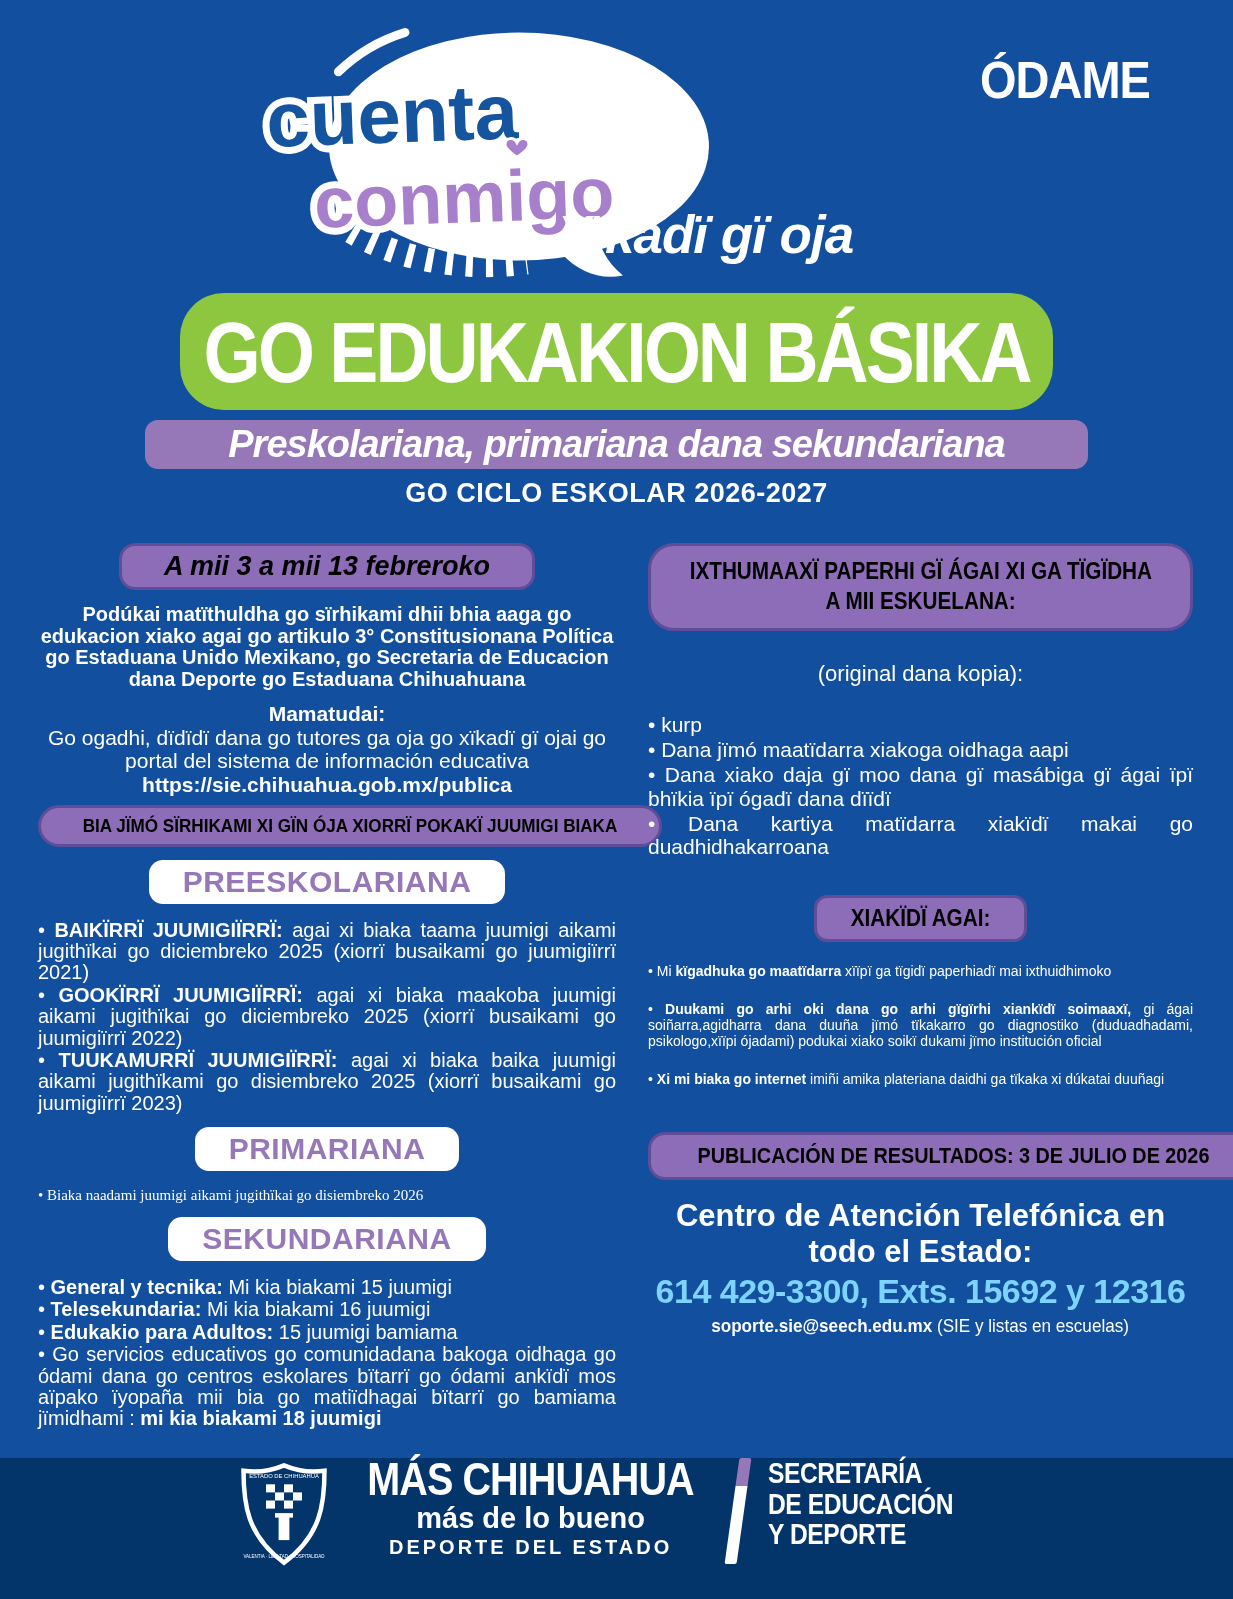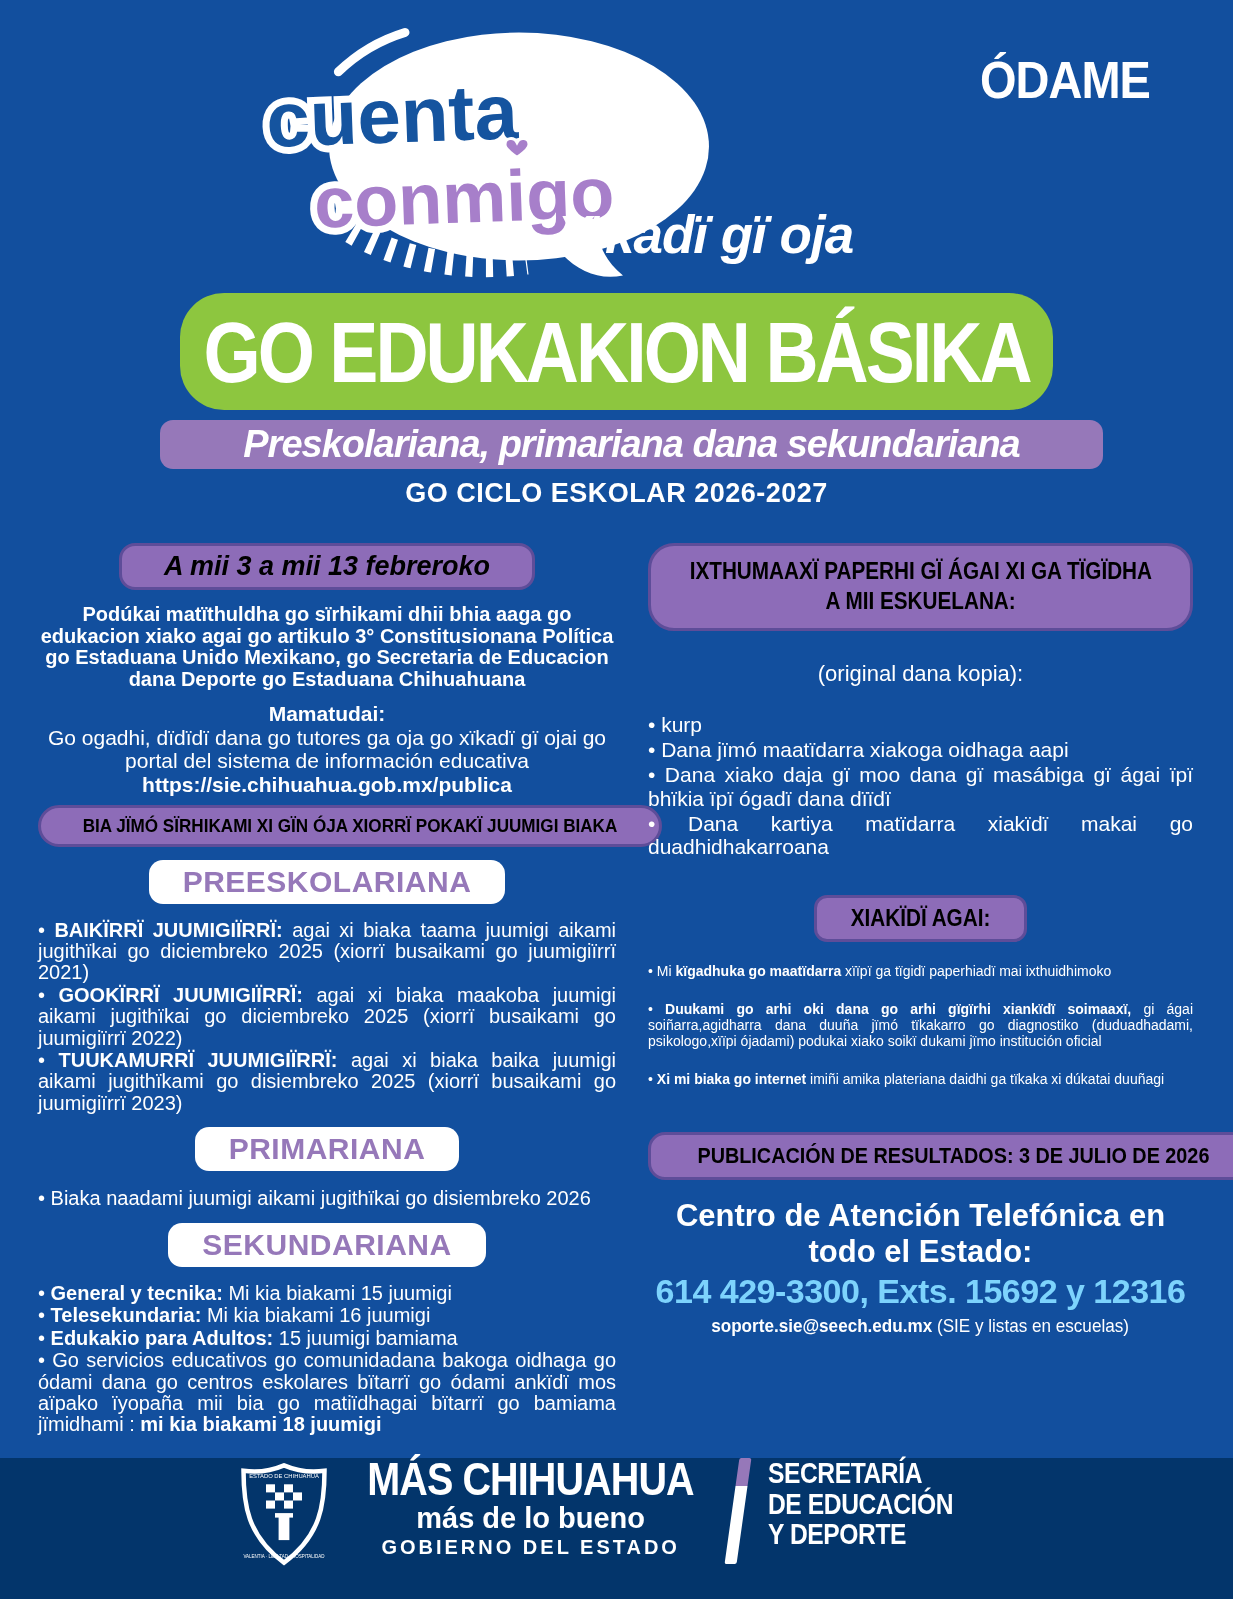--- a/index.html
+++ b/index.html
@@ -7,40 +7,40 @@
     position:relative; width:1233px; height:1599px; overflow:hidden;
     background:#124f9e; color:#fff;
     font-family:"Liberation Sans", sans-serif;
   }
   
   .logo-svg{position:absolute; left:255px; top:22px; width:500px; height:255px; overflow:visible;}
   .odame{position:absolute; left:980px; top:50px; font-size:47px; font-weight:800; letter-spacing:-1px; transform:scaleY(1.1); transform-origin:top left;}
   .subtitle{position:absolute; left:470px; top:204px; width:470px; text-align:center; font-size:53px; font-style:italic; font-weight:800; letter-spacing:-1px;}
   .green-banner{position:absolute; left:180px; top:293px; width:873px; height:117px; background:#8dc63f; border-radius:44px; display:flex; align-items:center; justify-content:center;}
   .green-banner span{font-size:75px; font-weight:800; letter-spacing:-3px; transform:scale(.98,1.14); white-space:nowrap;}
-  .levels-banner{position:absolute; left:145px; top:420px; width:943px; height:49px; background:#9678b9; border-radius:13px; display:flex; align-items:center; justify-content:center;margin-left:15px;}
+  .levels-banner{position:absolute; left:145px; top:420px; width:943px; height:49px; background:#9678b9; border-radius:13px; display:flex; align-items:center; justify-content:center;}
   .levels-banner span{font-size:38px; font-style:italic; font-weight:800; letter-spacing:-1px; white-space:nowrap;}
   .cycle{position:absolute; left:300px; top:478px; width:633px; text-align:center; font-size:27px; font-weight:700; letter-spacing:.5px;}
   
   .col-left {position:absolute; left:38px;  top:543px; width:578px;}
   .col-right{position:absolute; left:648px; top:543px; width:545px;}
   .pill-purple{background:#8d6cb8; border:3px solid #5e4d99; color:#000000; box-sizing:border-box;}
   .date-pill{margin:0 auto; width:fit-content; padding:5px 42px; border-radius:16px; font-size:27px; font-style:italic; font-weight:800;}
   .intro{margin:14px 0 0; font-size:20px; font-weight:700; text-align:center; line-height:1.08;}
   .mam-label{margin:12px 0 0; font-size:21px; font-weight:800; text-align:center;}
   .mam-text{margin:0; font-size:21px; text-align:center; line-height:1.1;}
   .url{font-size:21px; font-weight:800; text-align:center; margin:0;}
   .ages-pill{margin:8px auto 0; width:fit-content; padding:7px 12px; border-radius:22px; font-size:19px; font-weight:800; text-align:center;}
   .white-pill{margin:13px auto 16px; width:fit-content; background:#fff; color:#9678b9; border-radius:14px; padding:5px 34px; font-size:30px; font-weight:800; letter-spacing:.5px;}
   .bullets{margin-top:9px;}
   .bullet{margin:0; font-size:20px; line-height:1.07; text-align:justify;}
   .bullet::before{content:"• ";}
   .bullet b{font-weight:800;}
   .bullet + .bullet{margin-top:1px;}
-  .single-bullet{margin:3px 0 0; font-size:20px; text-align:left;}
+  .single-bullet{margin:3px 0 0; font-size:15px; text-align:left;font-family:Liberation Serif, serif;}
   .single-bullet::before{content:"• ";}
   
   .docs-header{border-radius:26px; padding:11px 6px; text-align:center; line-height:1.3;}
   .docs-header div{font-size:23px; font-weight:800;}
   .docs-note{margin:30px 0 0; text-align:center; font-size:22px;}
   .docs-list{margin-top:26px;}
   .docs-list .bullet{font-size:21px; line-height:1.14;}
   .how-badge{margin:36px auto 0; width:fit-content; padding:7px 26px; border-radius:13px; font-size:23px; font-weight:800;}
   .how-items .bullet{font-size:14px; line-height:1.14; margin-top:22px;}
   .results-pill{margin:44px auto 0; width:fit-content; padding:8px 18px; border-radius:17px; font-size:22px; font-weight:800; white-space:nowrap;}
@@ -152,21 +152,21 @@
           <rect x="50" y="44" width="10" height="9"></rect>
         <rect x="44" y="62" width="12" height="26"></rect>
         <rect x="40" y="58" width="20" height="5"></rect>
       </g>
       <text x="50" y="19" text-anchor="middle" font-size="6.5" fill="#ffffff">ESTADO DE CHIHUAHUA</text>
       <text x="50" y="108" text-anchor="middle" font-size="5" fill="#ffffff">VALENTIA · LEALTAD · HOSPITALIDAD</text>
     </svg>
     <div class="brand-block">
       <div class="brand">MÁS CHIHUAHUA</div>
       <div class="tagline">más de lo bueno</div>
-      <div class="gov">GOBIERNO DEL ESTADO</div>
+      <div class="gov">DEPORTE DEL ESTADO</div>
     </div>
     <div class="divider"></div>
     <div class="secretariat">
       <span>SECRETARÍA</span>
       <span>DE EDUCACIÓN</span>
       <span>Y DEPORTE</span>
     </div>
   </div>
 
 </div>

